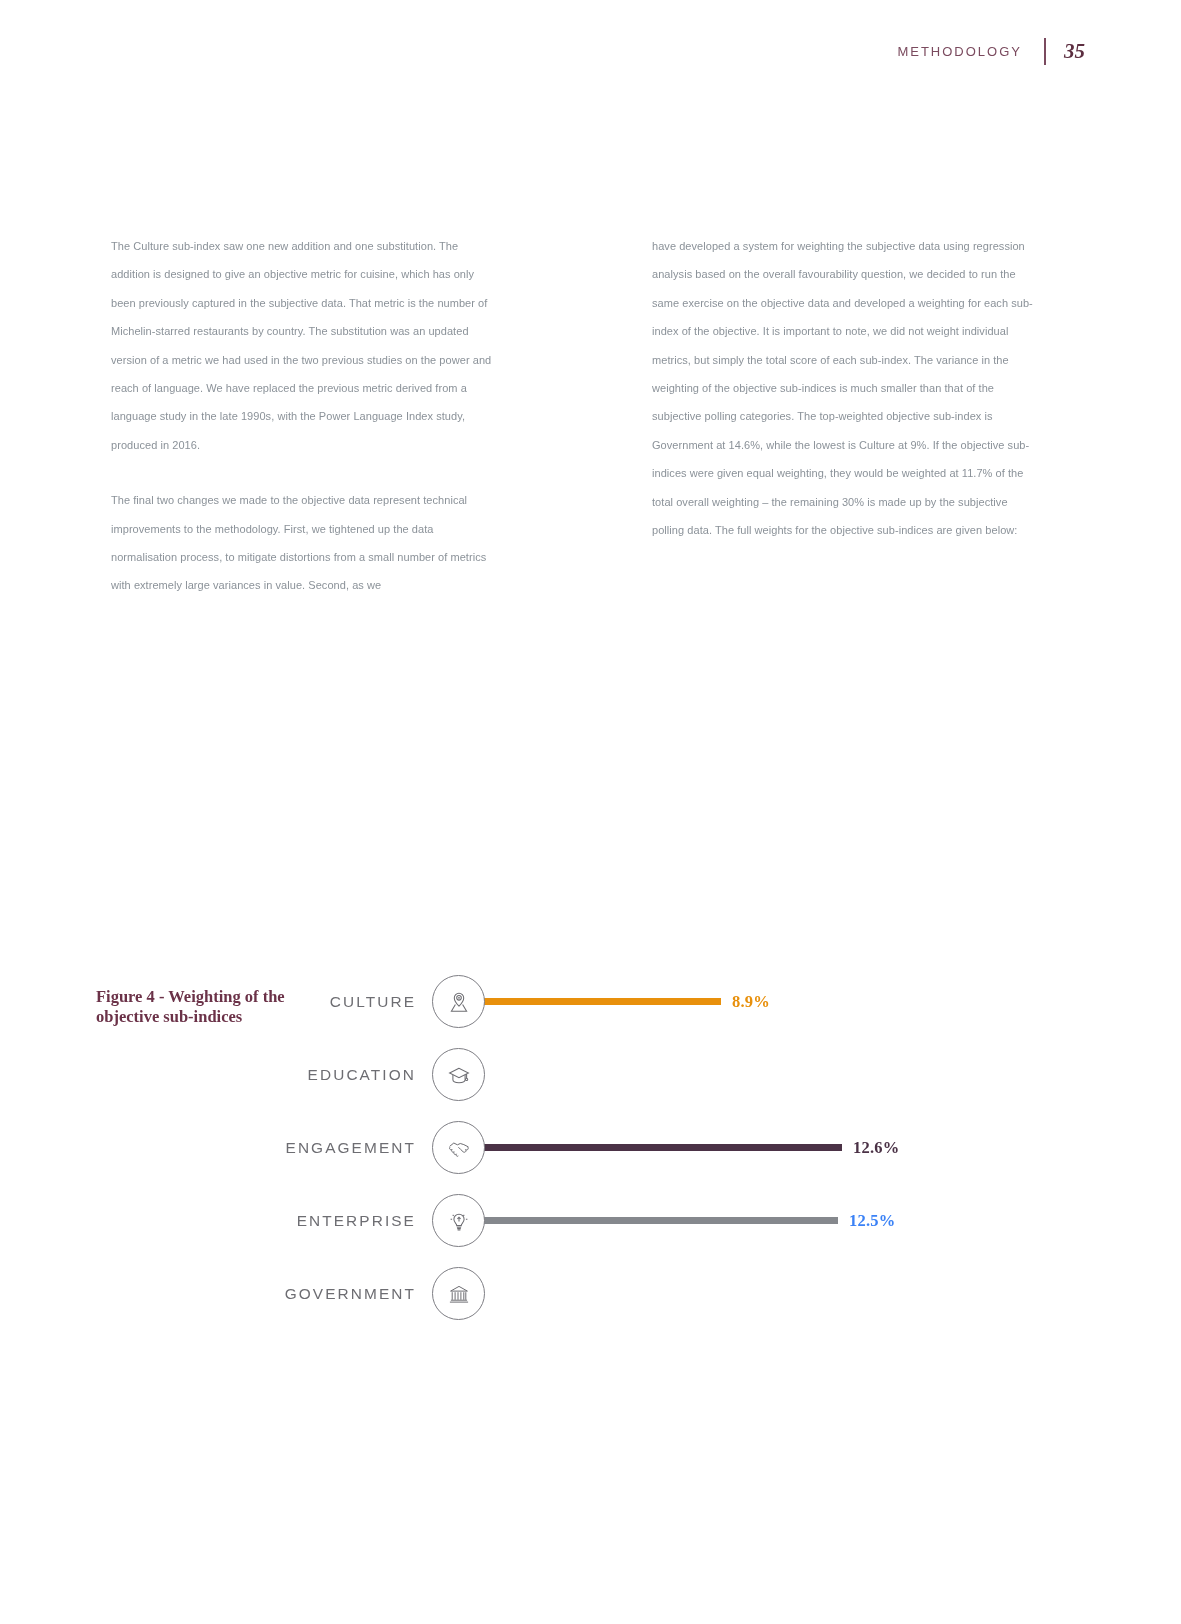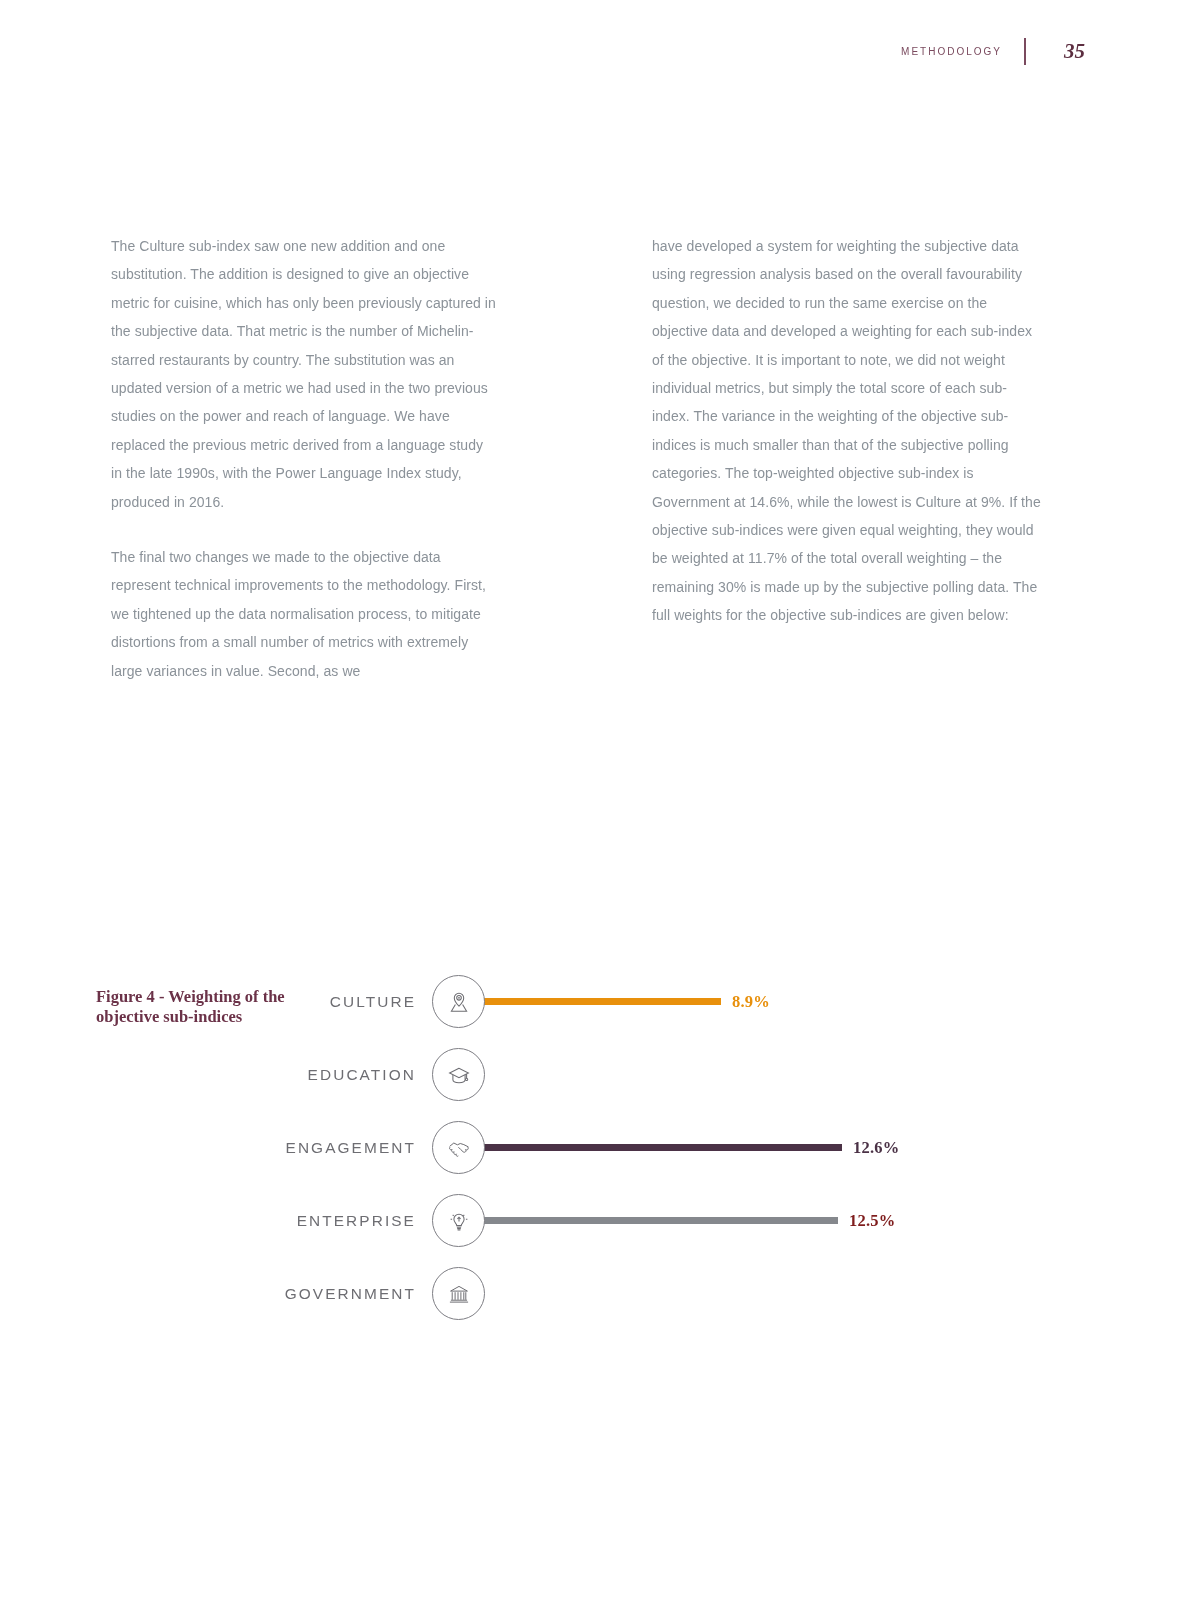--- a/index.html
+++ b/index.html
@@ -22,49 +22,48 @@
   
   .page-header {
     position: absolute;
     top: 38px;
     right: 96px;
     display: flex;
     align-items: center;
     gap: 0px;
   }
   .header-label {
-    font-size: 10px;
+    font-size: 13px;
     letter-spacing: 2.0px;
     color: #7a4a5e;
     font-family: "Liberation Sans", sans-serif;
     line-height: 1;
     padding-right: 22px;
   }
   .header-rule {
     width: 2px;
     height: 27px;
     background: #7a4a5e;
   }
   .header-pageno {
     font-family: "Liberation Serif", serif;
     font-style: italic;
     font-weight: bold;
     font-size: 21px;
     color: #5c2e40;
     padding-left: 18px;
     line-height: 1;
-    margin-left: 20px;
   }
 
   
   .col {
     position: absolute;
     top: 232px;
     width: 385px;
-    font-size: 14px;
+    font-size: 11px;
     line-height: 28.4px;
     color: #8b9299;
     letter-spacing: 0.005em;
   }
   .col.left  { left: 111px; }
   .col.right { left: 652px; width: 390px; }
   .col p { margin: 0 0 27px 0; }
   .col p:last-child { margin-bottom: 0; }
 
   
@@ -223,21 +222,21 @@
         <span class="bar-icon">
           <svg width="30" height="30" viewBox="0 0 30 30" fill="none" stroke="#6d6d72" stroke-width="1.05">
             <path d="M15 8.2c-2.9 0-5.1 2.3-5.1 5.1 0 2 1.2 3.3 2 4.3.6.7.8 1.3.8 2h4.6c0-.7.2-1.3.8-2 .8-1 2-2.3 2-4.3 0-2.8-2.2-5.1-5.1-5.1z"></path>
             <path d="M12.9 21.2h4.2M13.2 22.6h3.6M13.6 24h2.8"></path>
             <path d="M15 11.2v4.4M13.4 12.8 15 11.2l1.6 1.6"></path>
             <path d="M6.6 13.3h1.5M21.9 13.3h1.5M8.7 8.9l1 1M20.3 8.9l-1 1"></path>
           </svg>
         </span>
         <span class="bar-track">
           <span class="bar-fill" style="width:356px;background:#85888d"></span>
-          <span class="bar-value" style="color:#7f1d1d">12.5%</span>
+          <span class="bar-value" style="color:#3b82f6">12.5%</span>
         </span>
       </div>
 
       <div class="bar-row">
         <span class="bar-label">GOVERNMENT</span>
         <span class="bar-icon">
           <svg width="30" height="30" viewBox="0 0 30 30" fill="none" stroke="#6d6d72" stroke-width="1.0">
             <path d="M15 7.4 6.6 12.1h16.8L15 7.4z"></path>
             <path d="M8.2 13.2v7.6M11.1 13.2v7.6M14 13.2v7.6M16.9 13.2v7.6M19.8 13.2v7.6M21.8 13.2v7.6"></path>
             <path d="M6.9 21.2h16.2M5.9 23.1h18.2"></path>

